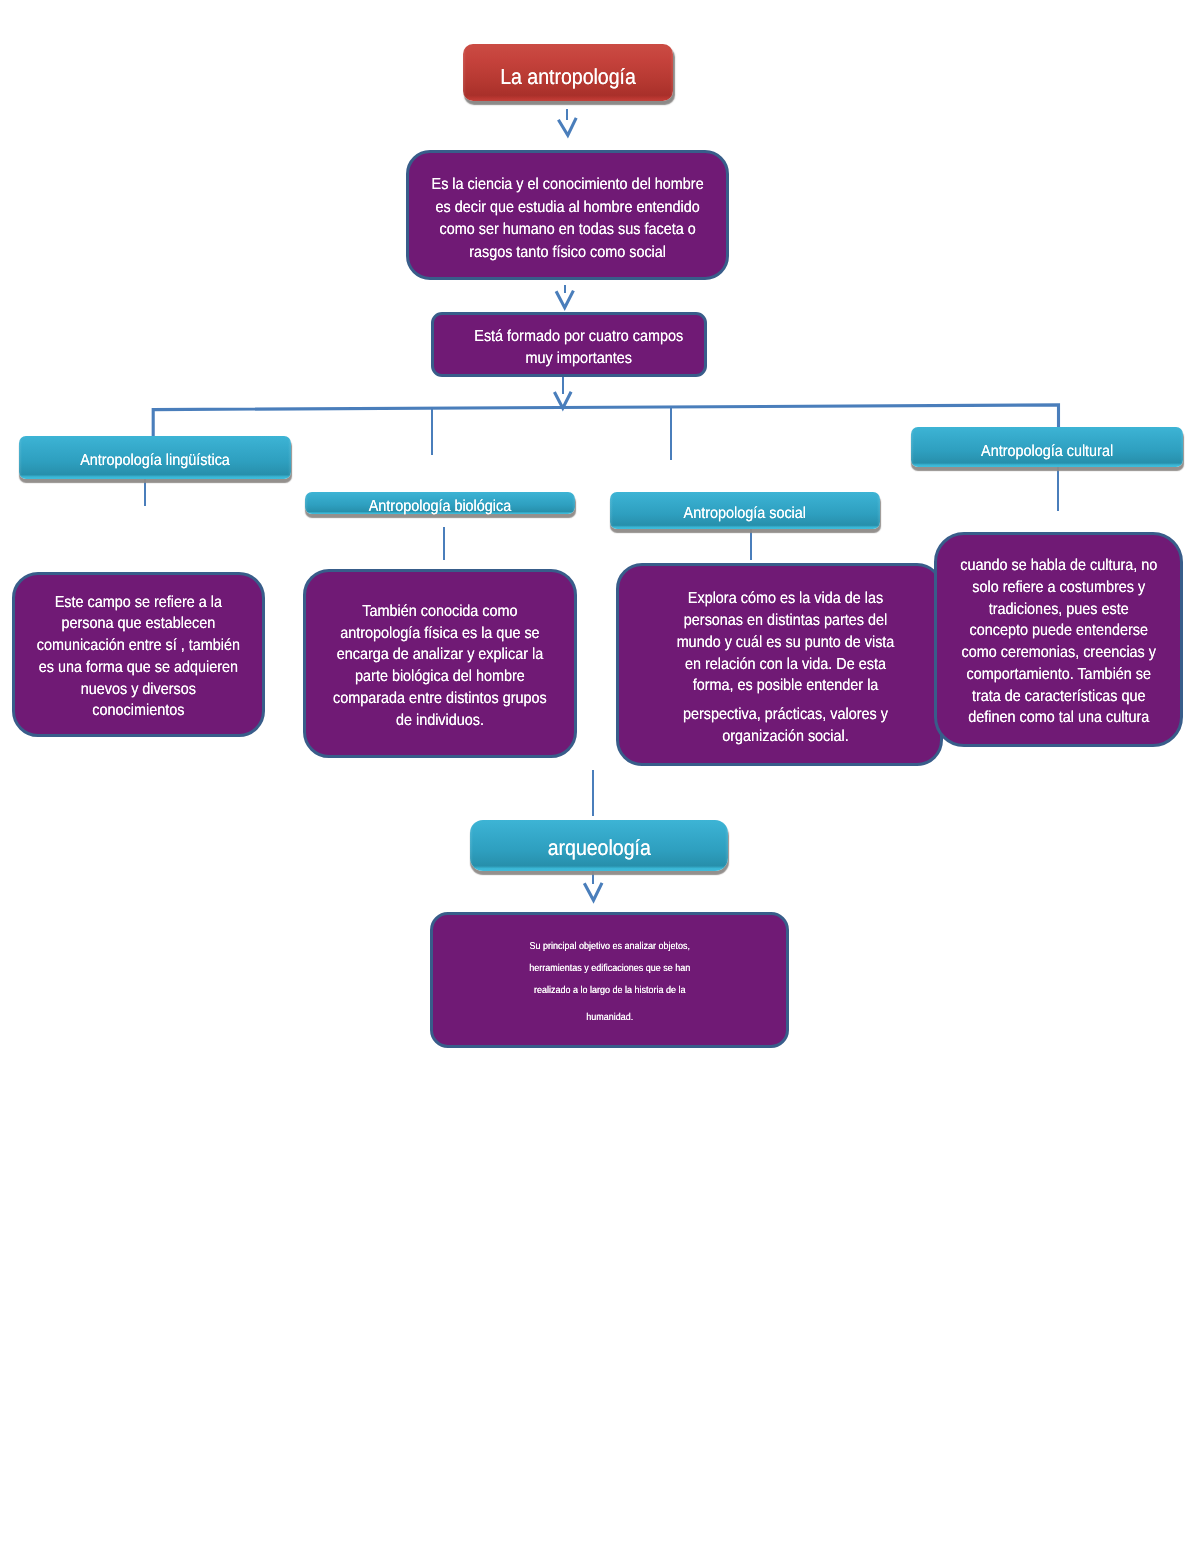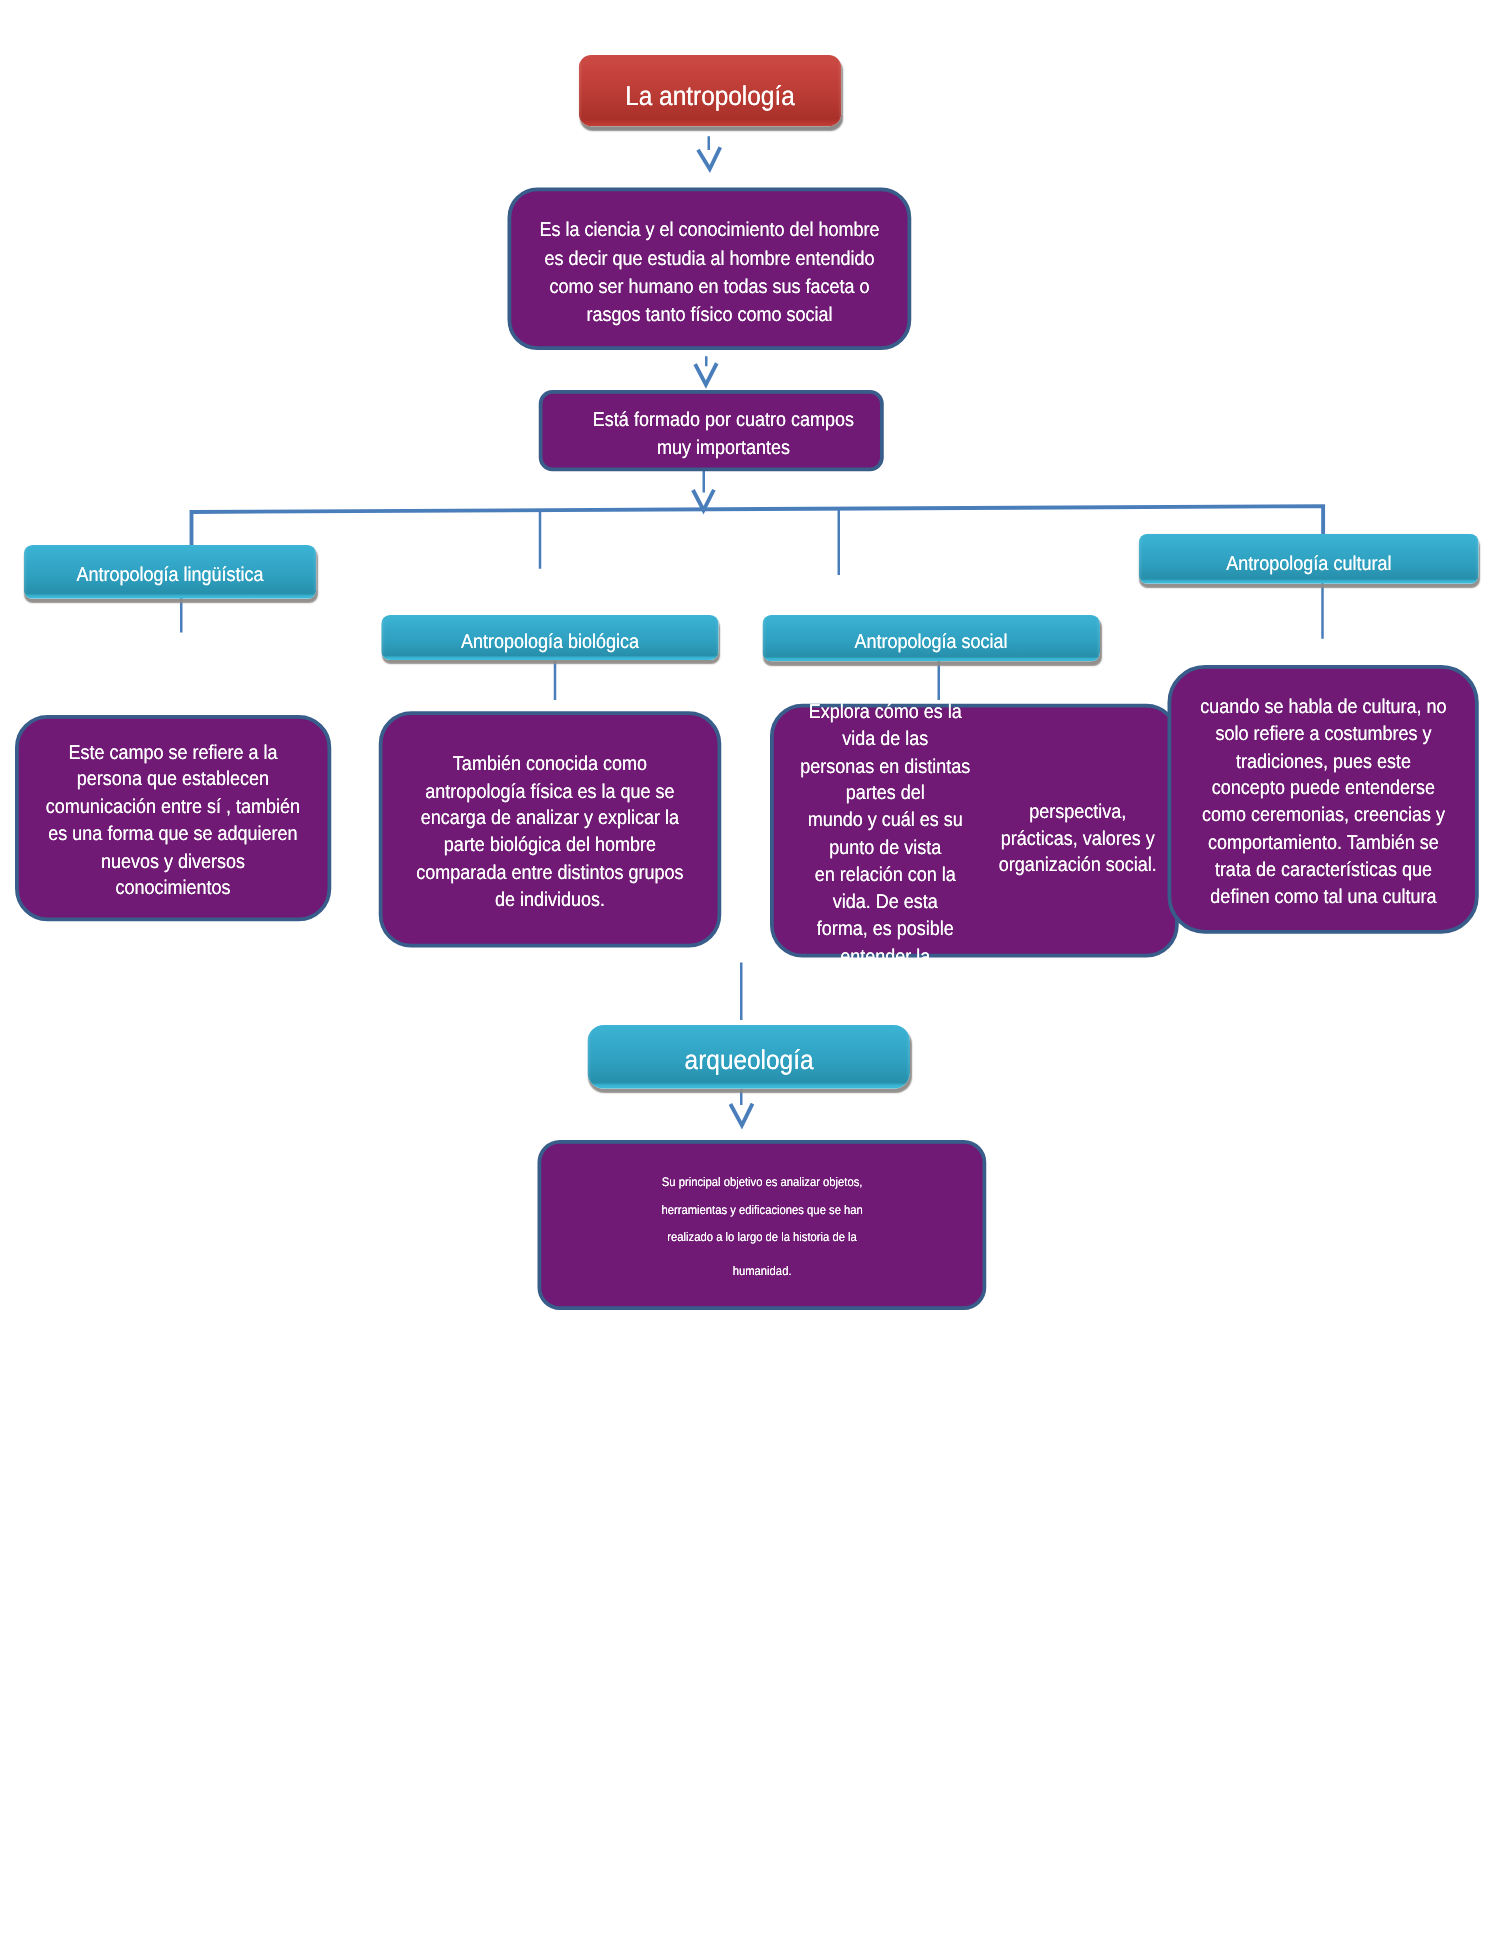--- a/index.html
+++ b/index.html
@@ -50,25 +50,25 @@
 es decir que estudia al hombre entendido
 como ser humano en todas sus faceta o
 rasgos tanto físico como social</span>
   </div>
 
   <div class="node blue" style="left:431.3px;top:311.7px;width:275.5px;height:65.8px;border-radius:11px;font-size:16px;line-height:22.4px;padding-left:20px;">
     <span class="t" style="top:3.9px;">Está formado por cuatro campos
 muy importantes</span>
   </div>
 
-  <div class="node teal" style="left:19.3px;top:436.3px;width:234px;height:42.6px;font-size:16px;">
+  <div class="node teal" style="left:19.3px;top:436.3px;width:272px;height:42.6px;font-size:16px;">
     <span class="t">Antropología lingüística</span>
   </div>
 
-  <div class="node teal" style="left:304.7px;top:491.9px;width:270px;height:36px;font-size:16px;">
+  <div class="node teal" style="left:304.7px;top:491.9px;width:270px;height:22px;font-size:16px;">
     <span class="t">Antropología biológica</span>
   </div>
 
   <div class="node teal" style="left:610.1px;top:491.9px;width:269.6px;height:37.3px;font-size:16px;">
     <span class="t">Antropología social</span>
   </div>
 
   <div class="node teal" style="left:911px;top:427px;width:272.2px;height:39.6px;font-size:16px;">
     <span class="t" style="top:4.9px;">Antropología cultural</span>
   </div>
@@ -84,21 +84,21 @@
 
   <div class="node blue" style="left:302.9px;top:568.6px;width:273.9px;height:189.9px;border-radius:26px;font-size:16px;line-height:21.75px;">
     <span class="t" style="top:2.7px;">También conocida como
 antropología física es la que se
 encarga de analizar y explicar la
 parte biológica del hombre
 comparada entre distintos grupos
 de individuos.</span>
   </div>
 
-  <div class="node blue" style="left:615.8px;top:563.2px;width:327px;height:202.5px;border-radius:26px;font-size:16px;line-height:21.75px;flex-direction:row;padding-left:12px;">
+  <div class="node blue" style="left:615.8px;top:563.2px;width:327px;height:202.5px;border-radius:26px;font-size:16px;line-height:21.75px;flex-direction:column;padding-left:12px;">
     <span class="t" style="top:3.5px;">Explora cómo es la vida de las
 personas en distintas partes del
 mundo y cuál es su punto de vista
 en relación con la vida. De esta
 forma, es posible entender la</span>
     <span class="t" style="top:3.5px;margin-top:7px;">perspectiva, prácticas, valores y
 organización social.</span>
   </div>
 
   <div class="node blue" style="left:933.7px;top:532px;width:249.5px;height:215px;border-radius:30px;font-size:16px;line-height:21.75px;">

